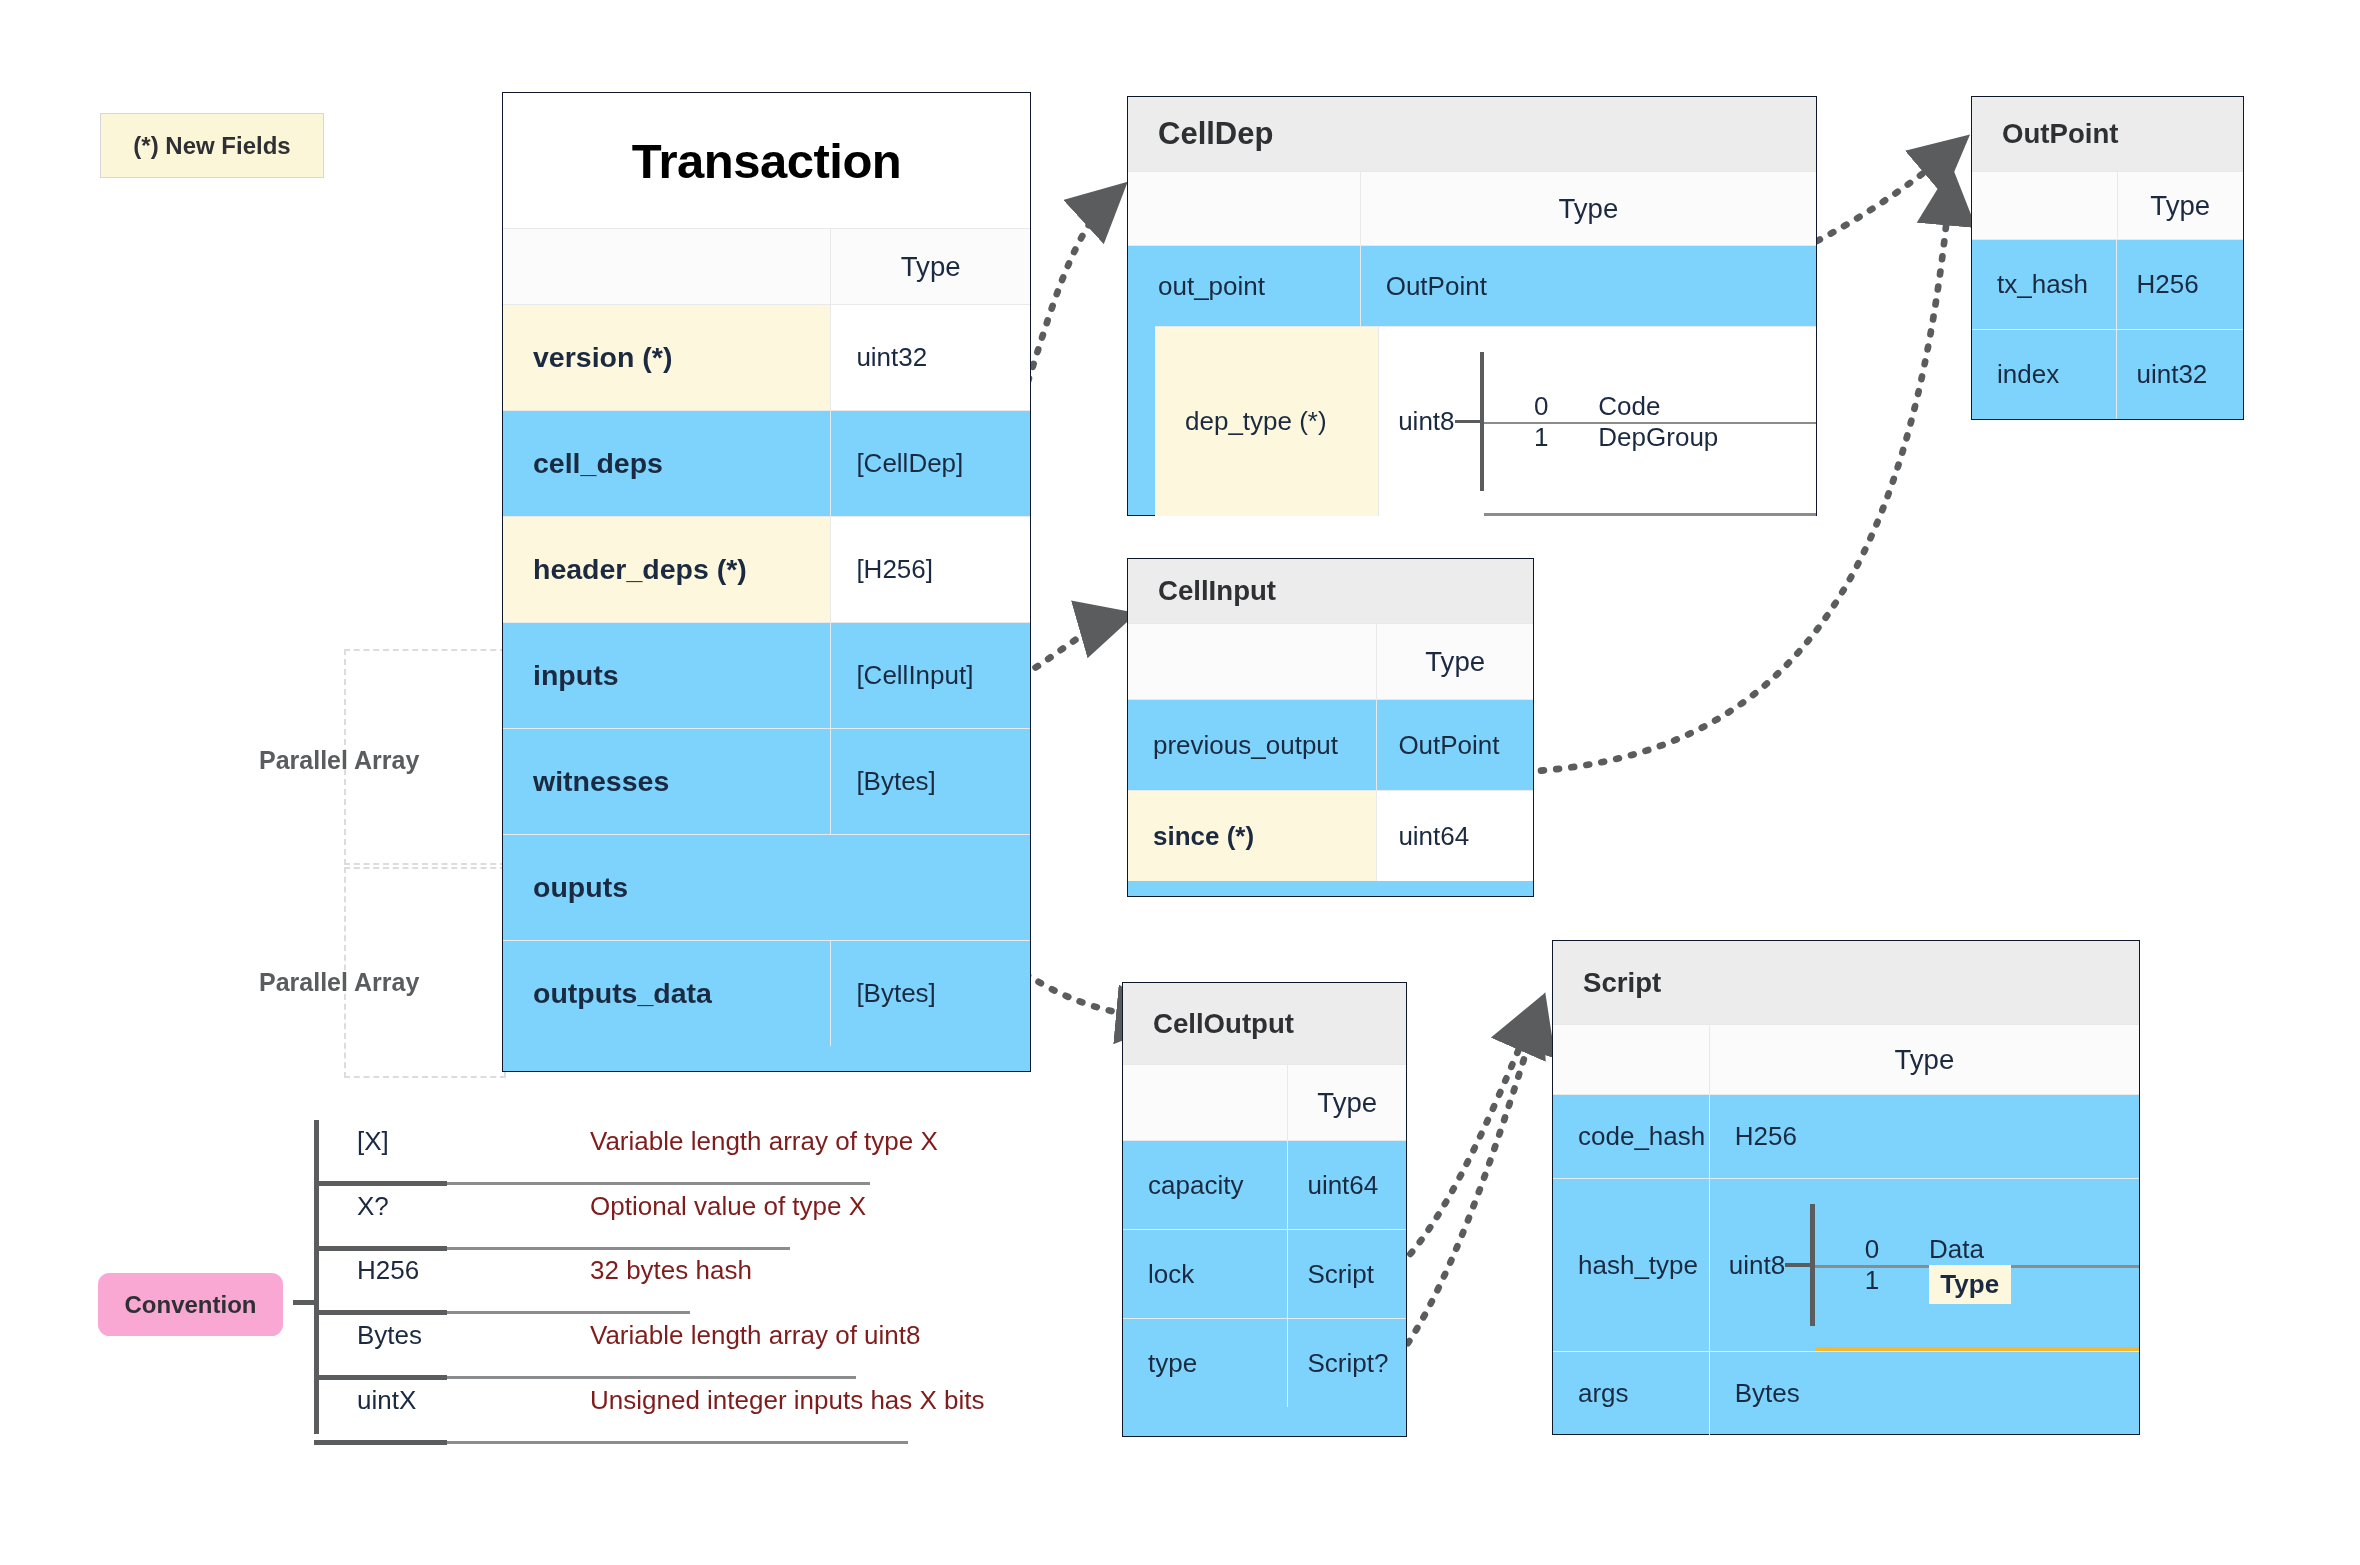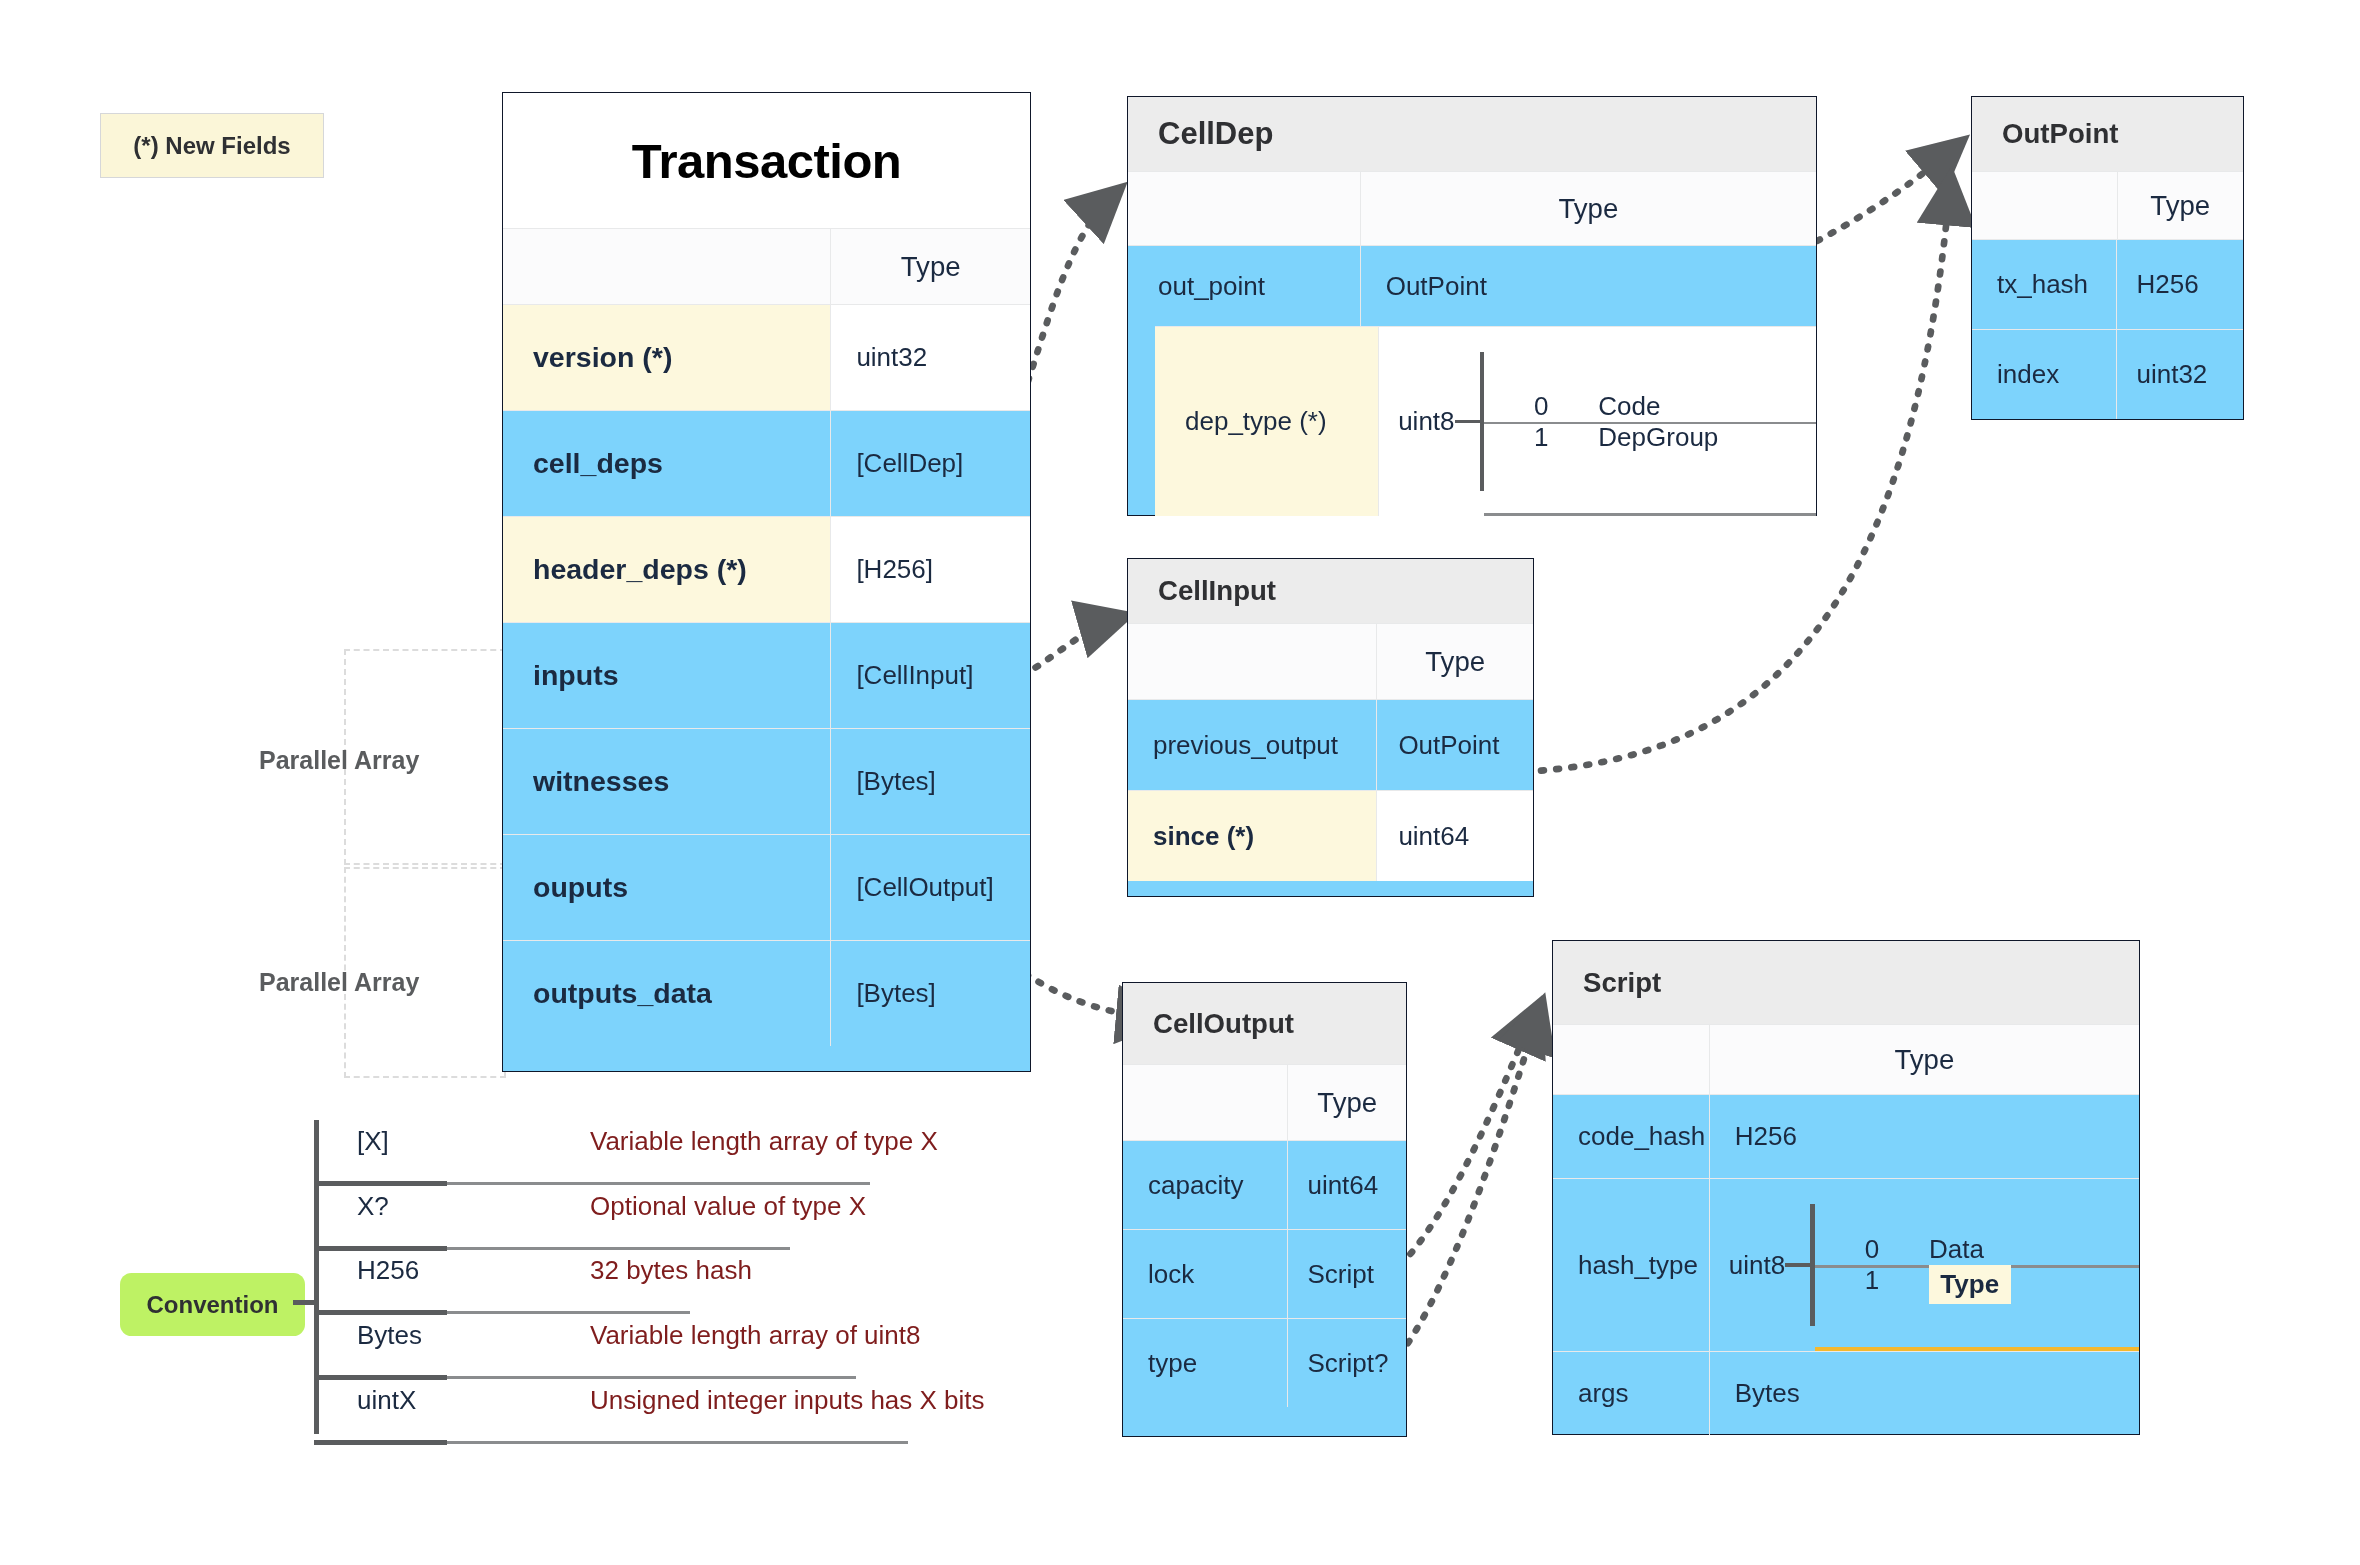--- a/index.html
+++ b/index.html
@@ -123,22 +123,22 @@
   #pbox2 { left:344px; top:867px; width:162px; height:211px; }
   .plabel {
     position:absolute; font-size:25px; font-weight:bold; color:#5a5c5e;
     white-space:nowrap;
   }
   #plabel1 { left:259px; top:746px; }
   #plabel2 { left:259px; top:968px; }
 
   
   #convention {
-    position:absolute; left:120px; top:1273px; width:185px; height:63px;
-    background:#bef264; border-radius:11.4px;
+    position:absolute; left:98px; top:1273px; width:185px; height:63px;
+    background:#f9a8d4; border-radius:11.4px;
     display:flex; align-items:center; justify-content:center;
     font-size:24px; font-weight:bold; color:#2f3033;
   }
   #conv-list { position:absolute; left:314px; top:1120px; width:751px; height:314px; }
   .conv-row { position:absolute; left:0; width:100%; height:65px; }
   .conv-k { position:absolute; left:43px; top:5.7px; font-size:26px; font-weight:400; color:#1b2a41; }
   .conv-v { position:absolute; left:276px; top:5.7px; font-size:26px; font-weight:400; color:#7f1d1d; }
   .conv-ln { position:absolute; left:0; right:0; bottom:0; height:2.9px; background:#8a8c8e; }
   .conv-ln-dark { position:absolute; left:0; width:133px; bottom:-1px; height:4.8px; background:#5a5c5e; }
   #conv-spine { position:absolute; left:314px; top:1120px; width:4.8px; height:314px; background:#5a5c5e; }
@@ -202,21 +202,20 @@
     <div class="row">
       <div class="cell name big">inputs</div>
       <div class="cell type sep">[CellInput]</div>
     </div>
     <div class="row">
       <div class="cell name big">witnesses</div>
       <div class="cell type sep">[Bytes]</div>
     </div>
     <div class="row">
       <div class="cell name big">ouputs</div>
-      <div class="cell type sep">[CellOutput]</div>
     </div>
     <div class="row">
       <div class="cell name big">outputs_data</div>
       <div class="cell type sep">[Bytes]</div>
     </div>
   </div>
 
   <div class="card" id="celldep">
     <div class="hdr">CellDep</div>
     <div class="row subhdr">

